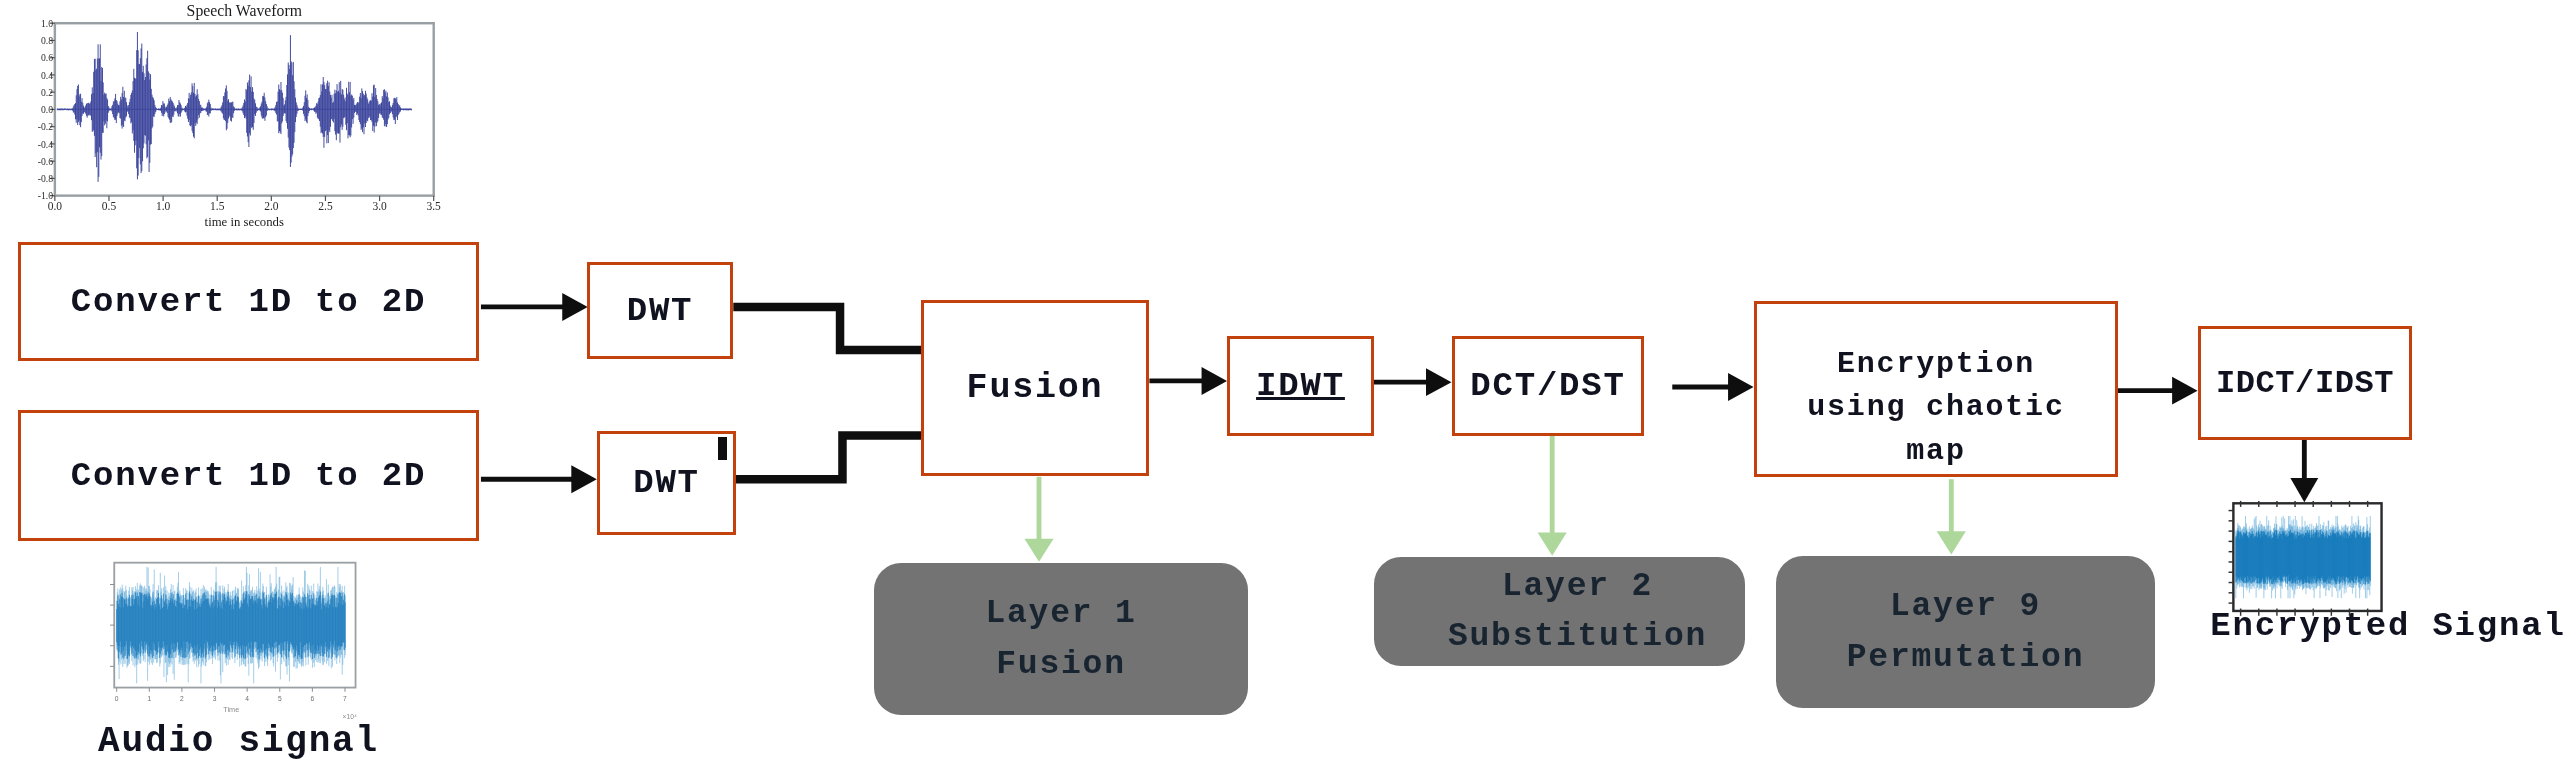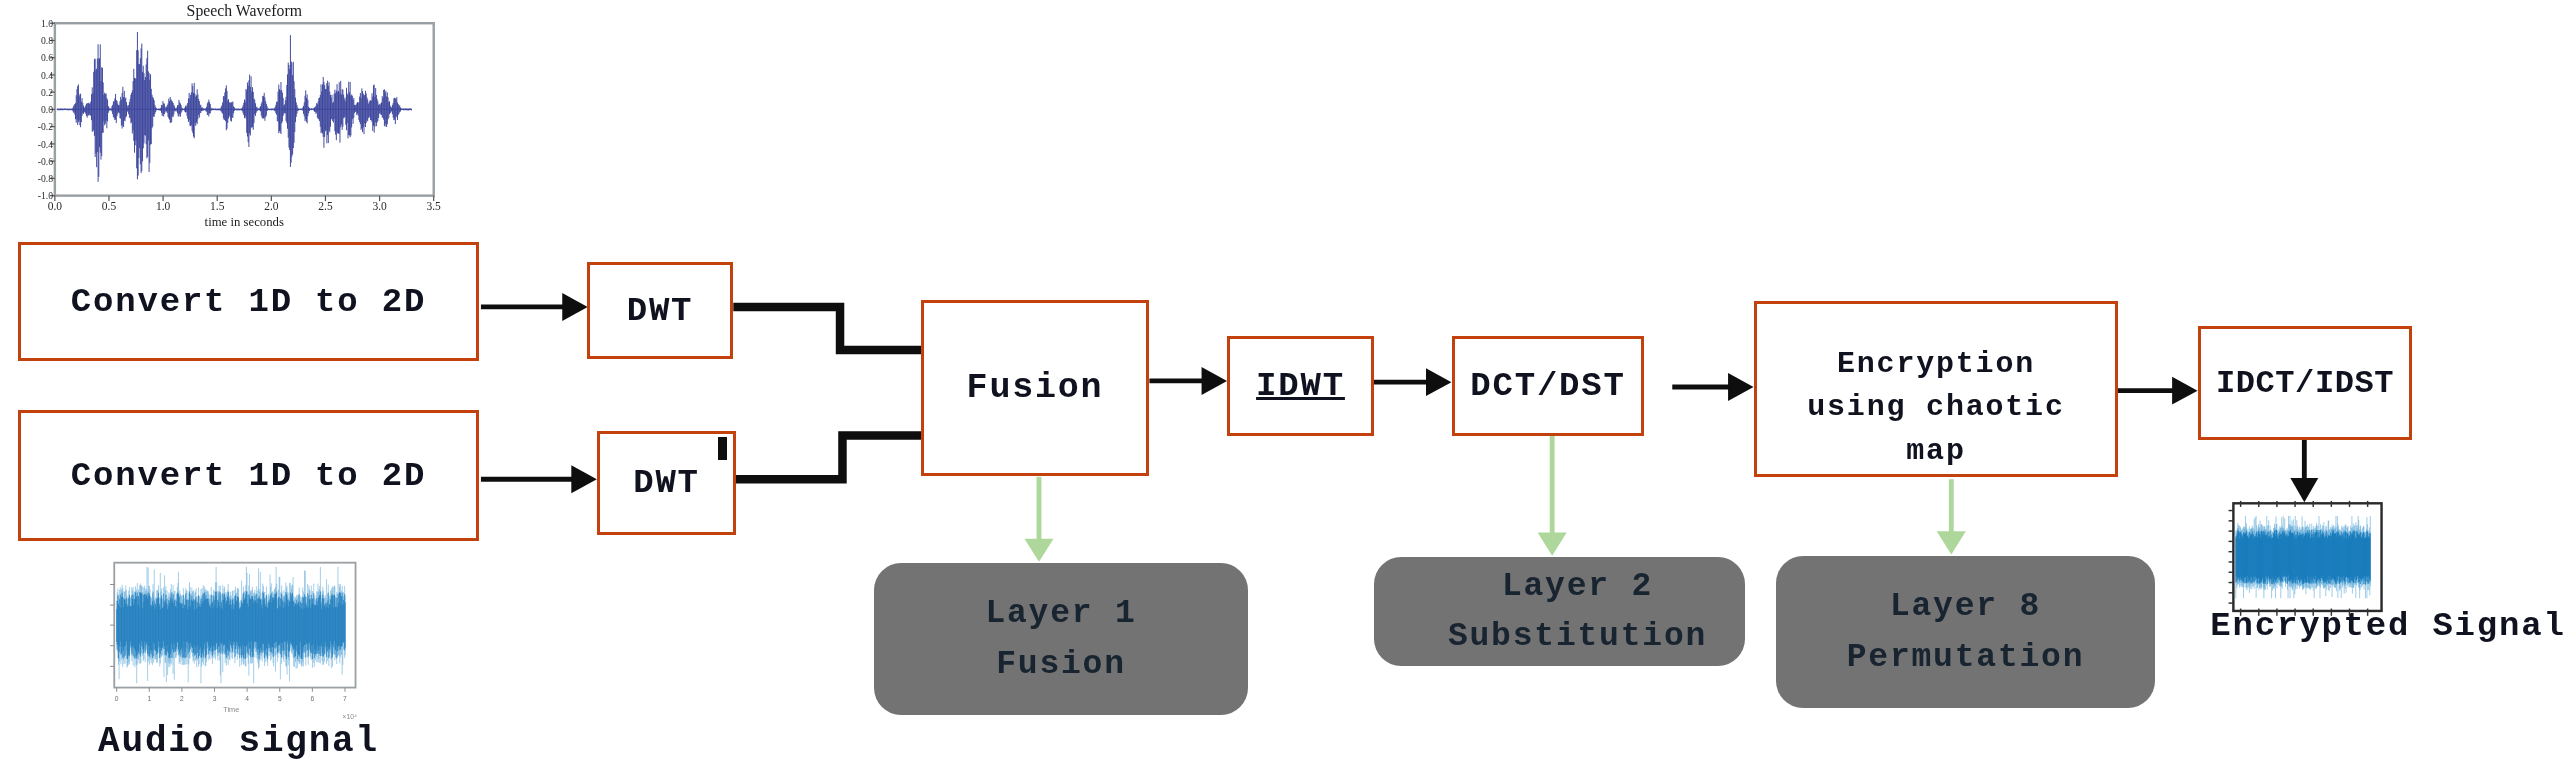--- a/index.html
+++ b/index.html
@@ -154,21 +154,21 @@
     <span>Layer 1</span>
     <span>Fusion</span>
   </div>
 
   <div class="layer" style="left:1374px;top:557px;width:371px;height:109px;padding-left:36px;">
     <span>Layer 2</span>
     <span>Substitution</span>
   </div>
 
   <div class="layer" style="left:1776px;top:556px;width:379px;height:152px;">
-    <span>Layer 8</span>
+    <span>Layer 9</span>
     <span>Permutation</span>
   </div>
 
   <svg id="audio-plot" class="plot-svg" style="left:90px;top:542px;" width="291" height="182" viewBox="0 0 480 300">
     <rect x="40" y="34" width="398" height="206" fill="#ffffff" stroke="#9aa0a3" stroke-width="3"></rect>
     <g id="audio-ticks">
         <line x1="44" y1="240" x2="44" y2="247" stroke="#8b8b8b" stroke-width="1.6"></line>
         <text x="44" y="262" text-anchor="middle" font-size="11" fill="#6f6f6f" font-family="Liberation Sans, sans-serif">0</text>
         <line x1="97.8" y1="240" x2="97.8" y2="247" stroke="#8b8b8b" stroke-width="1.6"></line>
         <text x="97.8" y="262" text-anchor="middle" font-size="11" fill="#6f6f6f" font-family="Liberation Sans, sans-serif">1</text>

